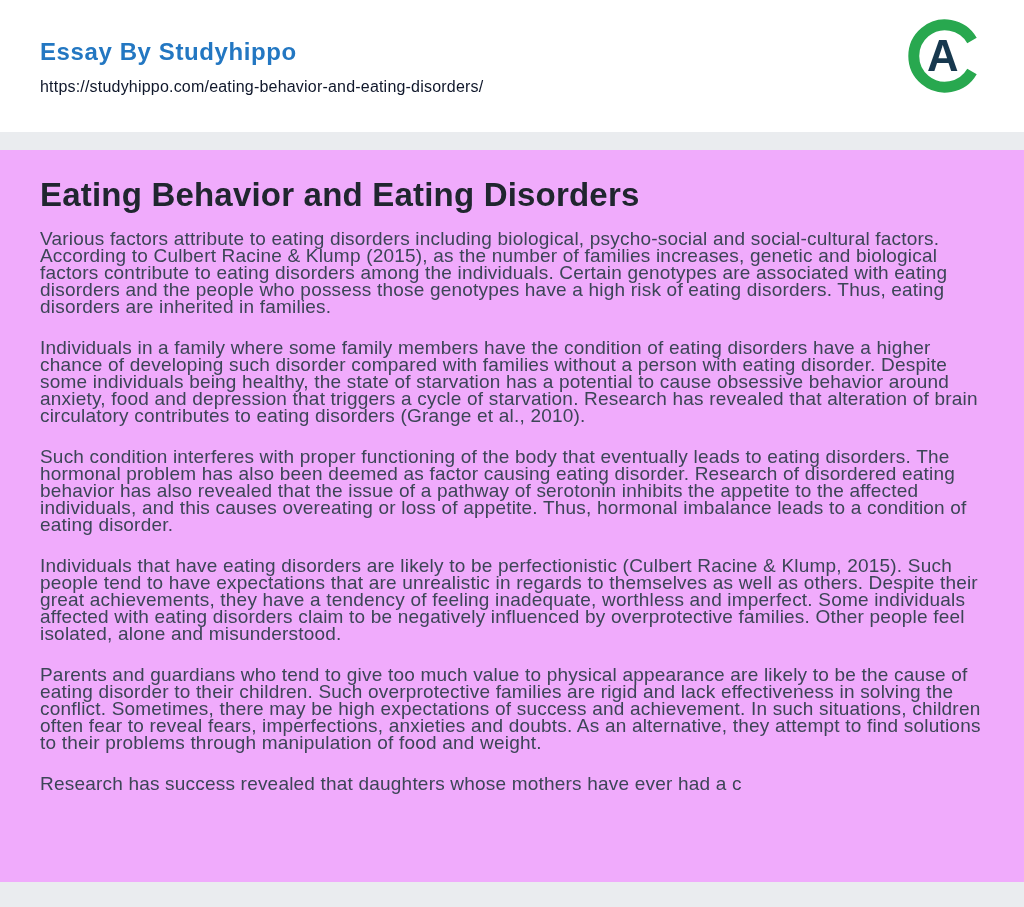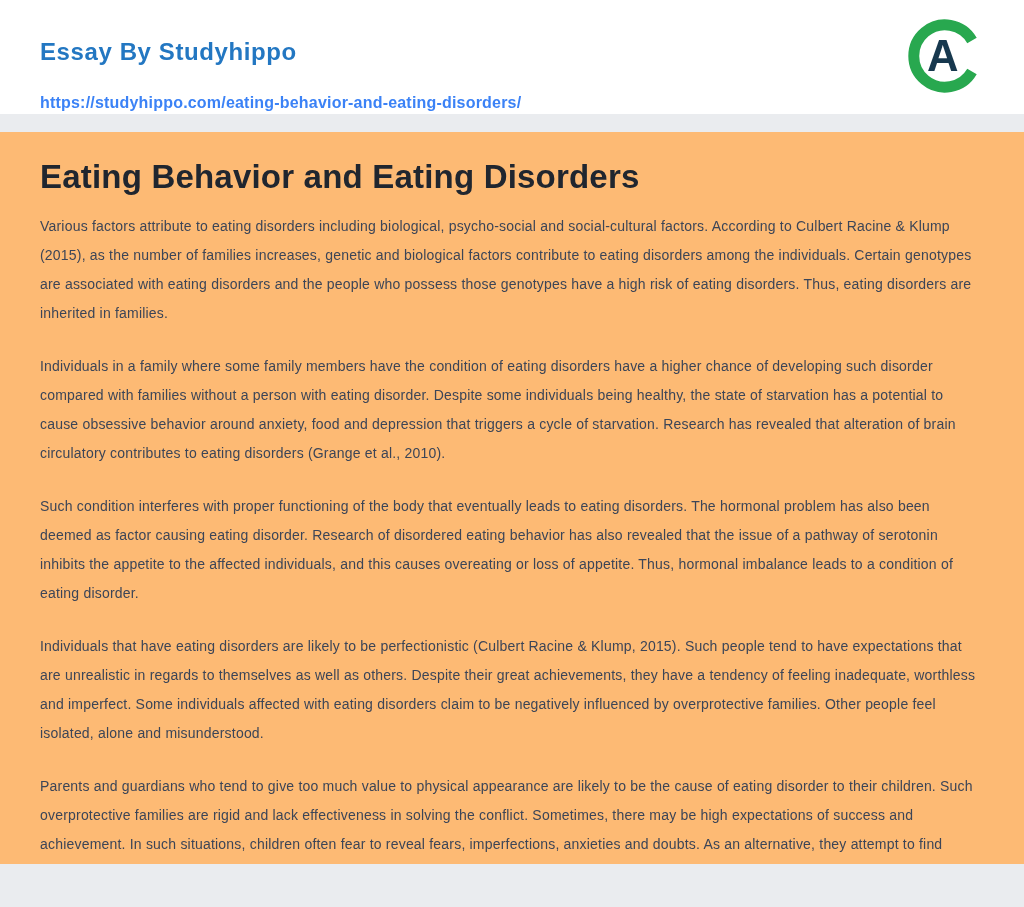--- a/index.html
+++ b/index.html
@@ -10,68 +10,67 @@
   }
   .page {
     width: 1024px;
     height: 907px;
     background: #eaecef;
     overflow: hidden;
   }
   .site-header {
     position: relative;
     background: #ffffff;
-    height: 114px;
+    height: 132px;
     padding: 38px 20px 0 40px;
   }
   .site-title {
     color: #2377c2;
     font-size: 24px;
     font-weight: bold;
     letter-spacing: 0.6px;
   }
   .site-url {
     display: inline-block;
-    margin-top: 28px;
-    color: #3b82f6;
+    margin-top: 12px;
+    color: #0f172a;
     font-size: 16px;
     letter-spacing: 0.2px;
     text-decoration: none;
     cursor: pointer;
-    font-weight: bold;
   }
   .logo {
     position: absolute;
     top: 17px;
     right: 40px;
     width: 78px;
     height: 78px;
   }
   .logo svg { width: 100%; height: 100%; display: block; }
   .divider-band {
     height: 18px;
     background: #eaecef;
   }
   .content {
-    background: #fdba74;
+    background: #f0abfc;
     height: 732px;
     padding: 26px 40px 0 40px;
     overflow: hidden;
   }
   .article-title {
     color: #20262f;
     font-size: 33px;
     font-weight: bold;
     letter-spacing: 0.2px;
     margin-bottom: 16px;
   }
   .content p {
     color: #3c4557;
-    font-size: 14px;
-    line-height: 29px;
+    font-size: 19px;
+    line-height: 17px;
     letter-spacing: 0.2px;
     margin-bottom: 24px;
   }
 </style>
 </head>
 <body>
 
 <div class="page">
 
   <header class="site-header">

